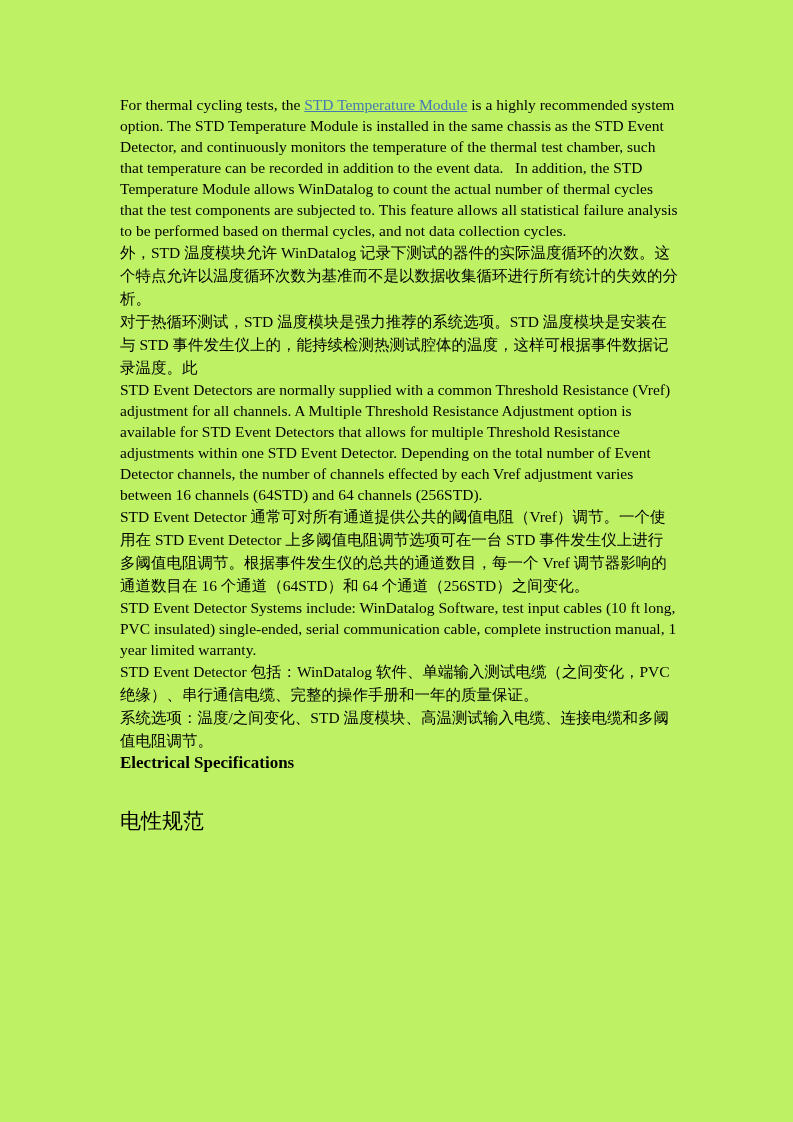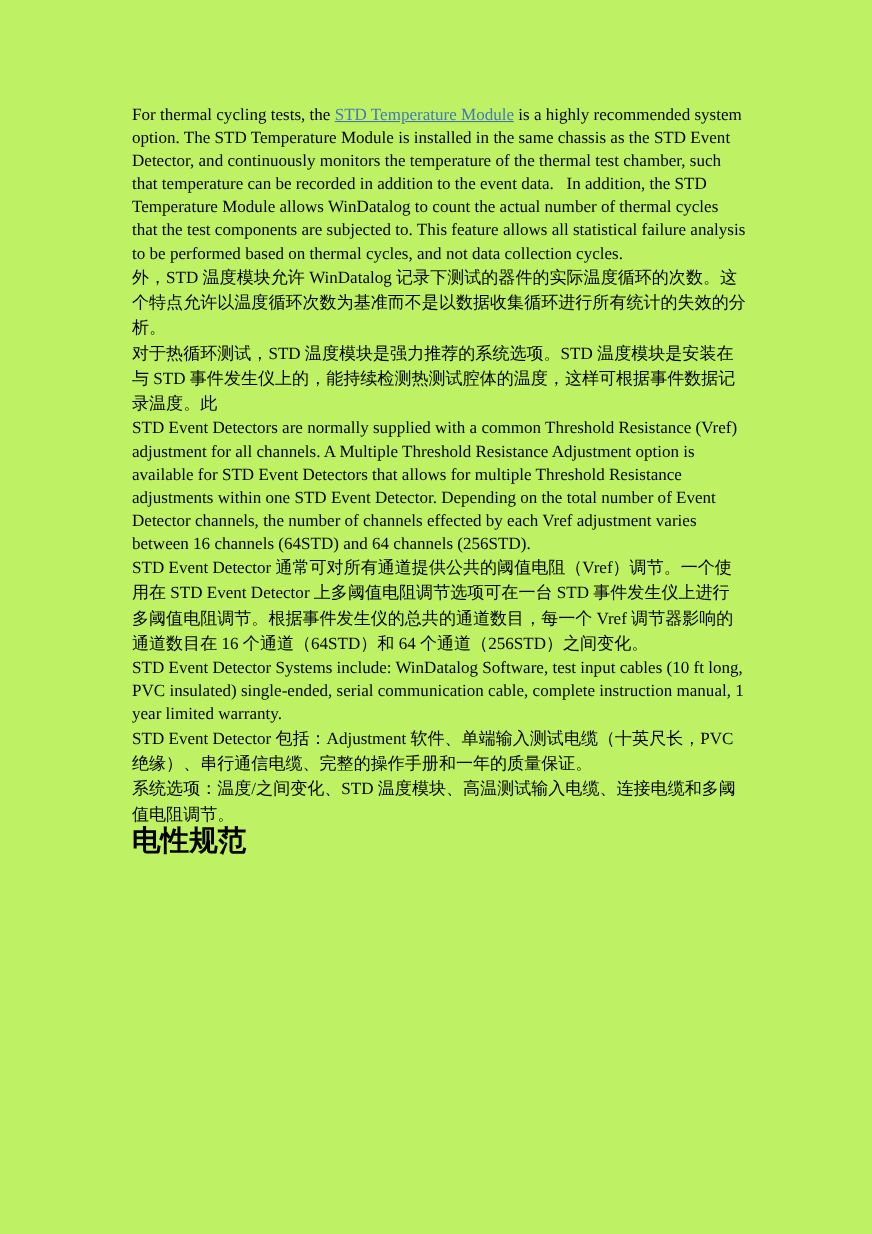--- a/index.html
+++ b/index.html
@@ -50,23 +50,23 @@
     cursor: pointer;
   }
   h2.heading-en {
     font-size: 17px;
     line-height: 22px;
     font-weight: bold;
     margin: 0 0 34px 0;
     font-family: "Liberation Serif", "DejaVu Serif", serif;
   }
   h1.heading-zh {
-    font-size: 26px;
+    font-size: 21px;
     line-height: 26px;
-    font-weight: bold;
+    font-weight: normal;
     margin: 0;
     font-family: "Liberation Serif", "DejaVu Serif", serif;
   }
 </style>
 </head>
 <body>
 
 <div class="page">
   <div class="content">
 
@@ -75,22 +75,23 @@
     <p class="zh mb-zh2">外，STD 温度模块允许 WinDatalog 记录下测试的器件的实际温度循环的次数。这个特点允许以温度循环次数为基准而不是以数据收集循环进行所有统计的失效的分析。</p>
 
     <p class="zh mb-zh1">对于热循环测试，STD 温度模块是强力推荐的系统选项。STD 温度模块是安装在与 STD 事件发生仪上的，能持续检测热测试腔体的温度，这样可根据事件数据记录温度。此</p>
 
     <p class="en mb-en2">STD Event Detectors are normally supplied with a common Threshold Resistance (Vref) adjustment for all channels. A Multiple Threshold Resistance Adjustment option is available for STD Event Detectors that allows for multiple Threshold Resistance adjustments within one STD Event Detector. Depending on the total number of Event Detector channels, the number of channels effected by each Vref adjustment varies between 16 channels (64STD) and 64 channels (256STD).</p>
 
     <p class="zh mb-zh3">STD Event Detector 通常可对所有通道提供公共的阈值电阻（Vref）调节。一个使用在 STD Event Detector 上多阈值电阻调节选项可在一台 STD 事件发生仪上进行多阈值电阻调节。根据事件发生仪的总共的通道数目，每一个 Vref 调节器影响的通道数目在 16 个通道（64STD）和 64 个通道（256STD）之间变化。</p>
 
     <p class="en mb-en3">STD Event Detector Systems include: WinDatalog Software, test input cables (10 ft long,   PVC insulated) single-ended, serial communication cable, complete instruction manual, 1 year limited warranty.</p>
 
-    <p class="zh mb-zh4">STD Event Detector 包括：Adjustment 软件、单端输入测试电缆（十英尺长，PVC 绝缘）、串行通信电缆、完整的操作手册和一年的质量保证。</p>
+    <p class="zh mb-zh4">STD Event Detector 包括：WinDatalog 软件、单端输入测试电缆（之间变化，PVC 绝缘）、串行通信电缆、完整的操作手册和一年的质量保证。</p>
 
 
     <p class="zh mb-zh5">系统选项：温度/之间变化、STD 温度模块、高温测试输入电缆、连接电缆和多阈值电阻调节。</p>
 
+    <h2 class="heading-en">Electrical Specifications</h2>
 
     <h1 class="heading-zh">电性规范</h1>
 
   </div>
 </div>
 
 </body></html>

